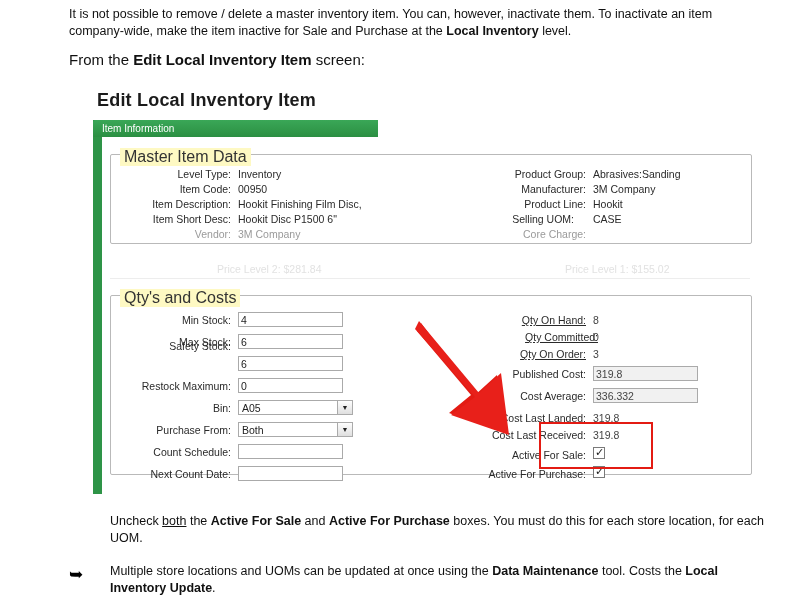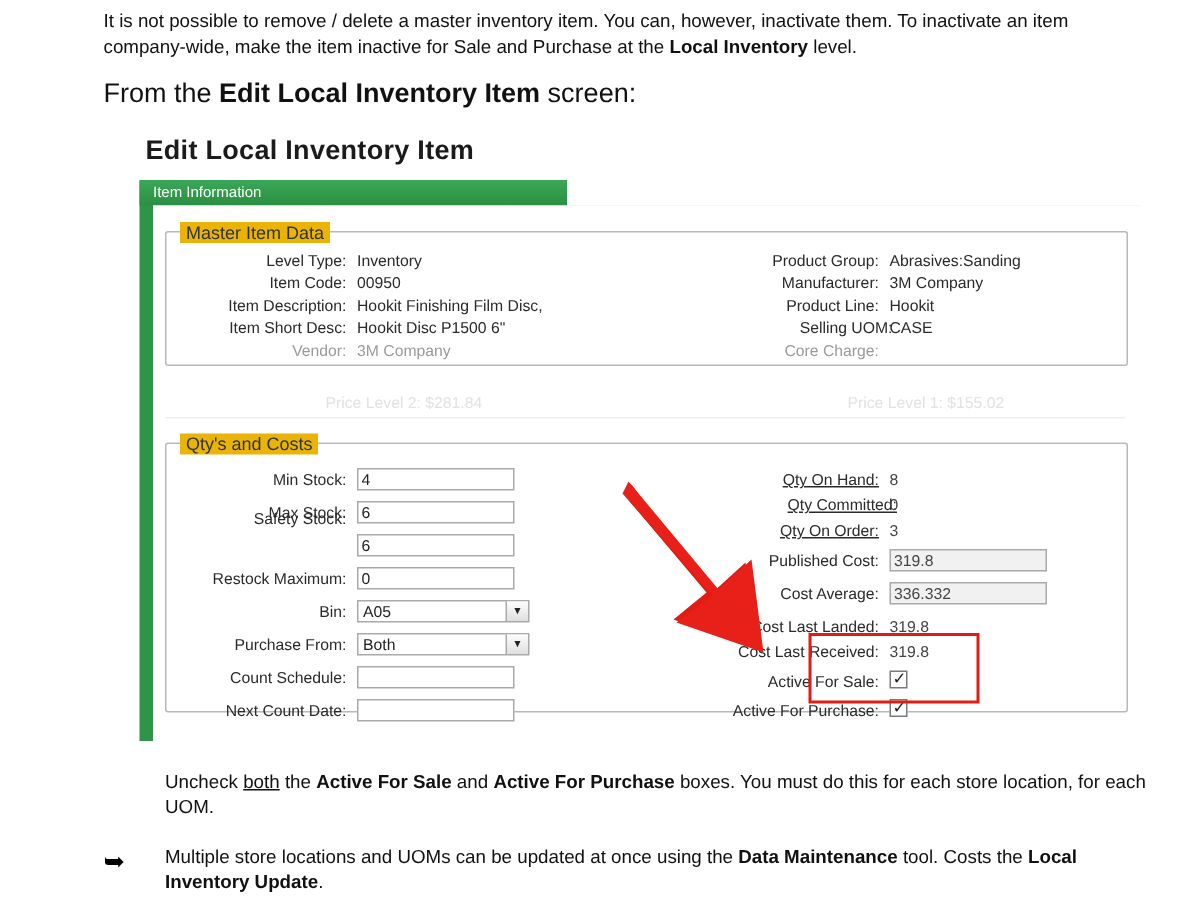--- a/index.html
+++ b/index.html
@@ -24,21 +24,21 @@
   .p-intro {
     left: 69px;
     top: 6px;
     width: 700px;
     font-size: 12.5px;
   }
   .p-from {
     left: 69px;
     top: 50px;
     width: 700px;
-    font-size: 18px;
+    font-size: 15px;
   }
   b { font-weight: bold; }
   u { text-decoration: underline; }
 
   
   .shot {
     position: absolute;
     left: 88px;
     top: 82px;
     width: 672px;
@@ -99,23 +99,23 @@
   
   .fs {
     position: absolute;
     border: 1px solid #b9b9b9;
     border-radius: 2px;
   }
   .fs > .legend {
     position: absolute;
     top: -7px;
     left: 9px;
-    background: #eab308;
+    background: #fef9c3;
     padding: 0 4px;
-    font-size: 12px;
+    font-size: 16px;
     color: #333;
   }
   #master-item-data {
     left: 22px;
     top: 72px;
     width: 640px;
     height: 88px;
     color: #9a9a9a;
   }
   #master-item-data .lbl, #master-item-data .val { color: #9a9a9a; }
@@ -292,21 +292,21 @@
 
     <div class="lbl dark" style="left:355px; top:13px; width:120px;">Product Group:</div>
     <div class="val dark" style="left:482px; top:13px;">Abrasives:Sanding</div>
 
     <div class="lbl dark" style="left:355px; top:28px; width:120px;">Manufacturer:</div>
     <div class="val dark" style="left:482px; top:28px;">3M Company</div>
 
     <div class="lbl dark" style="left:355px; top:43px; width:120px;">Product Line:</div>
     <div class="val dark" style="left:482px; top:43px;">Hookit</div>
 
-    <div class="lbl dark" style="left:364px; top:58px; width:120px;">Selling UOM:</div>
+    <div class="lbl dark" style="left:343px; top:58px; width:120px;">Selling UOM:</div>
     <div class="val dark" style="left:482px; top:58px;">CASE</div>
 
     <div class="lbl" style="left:355px; top:73px; width:120px;">Core Charge:</div>
     <div class="val" style="left:482px; top:73px;"></div>
   </div>
 
   <div class="faded-row">
     <span class="a">Price Level 2:   $281.84</span>
     <span class="b">Price Level 1:  $155.02</span>
   </div>

